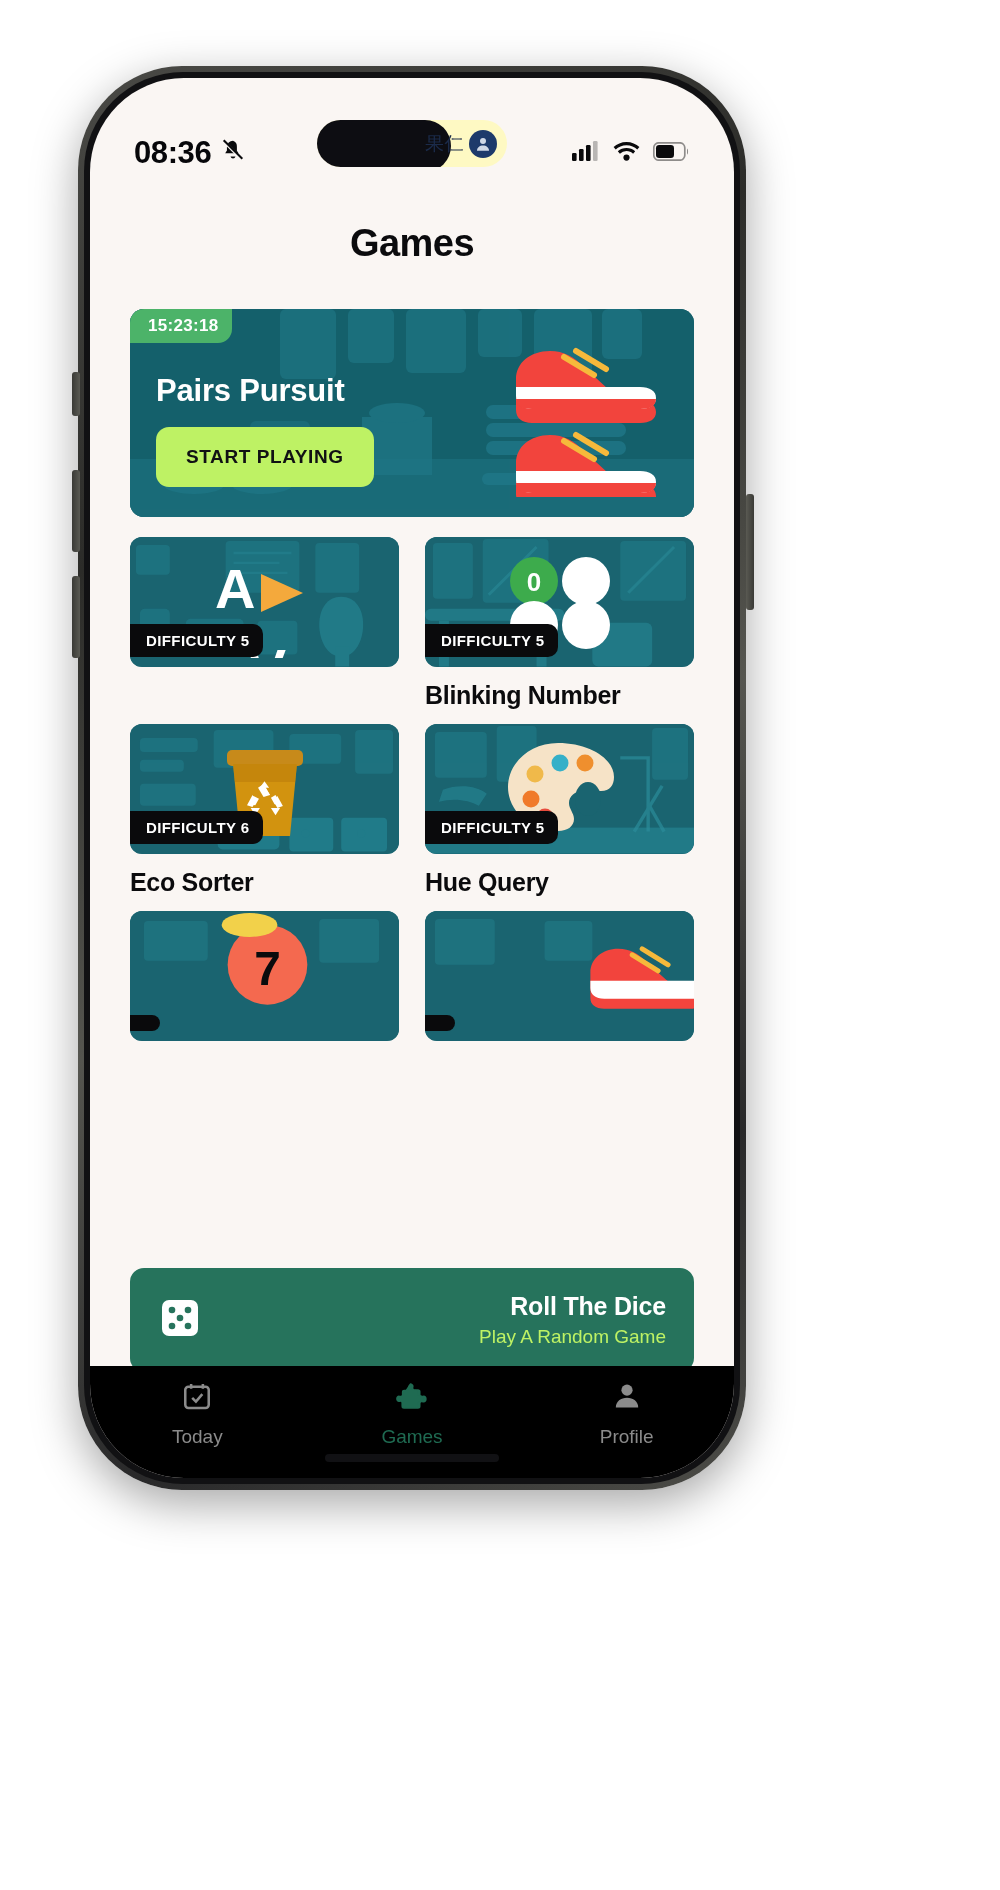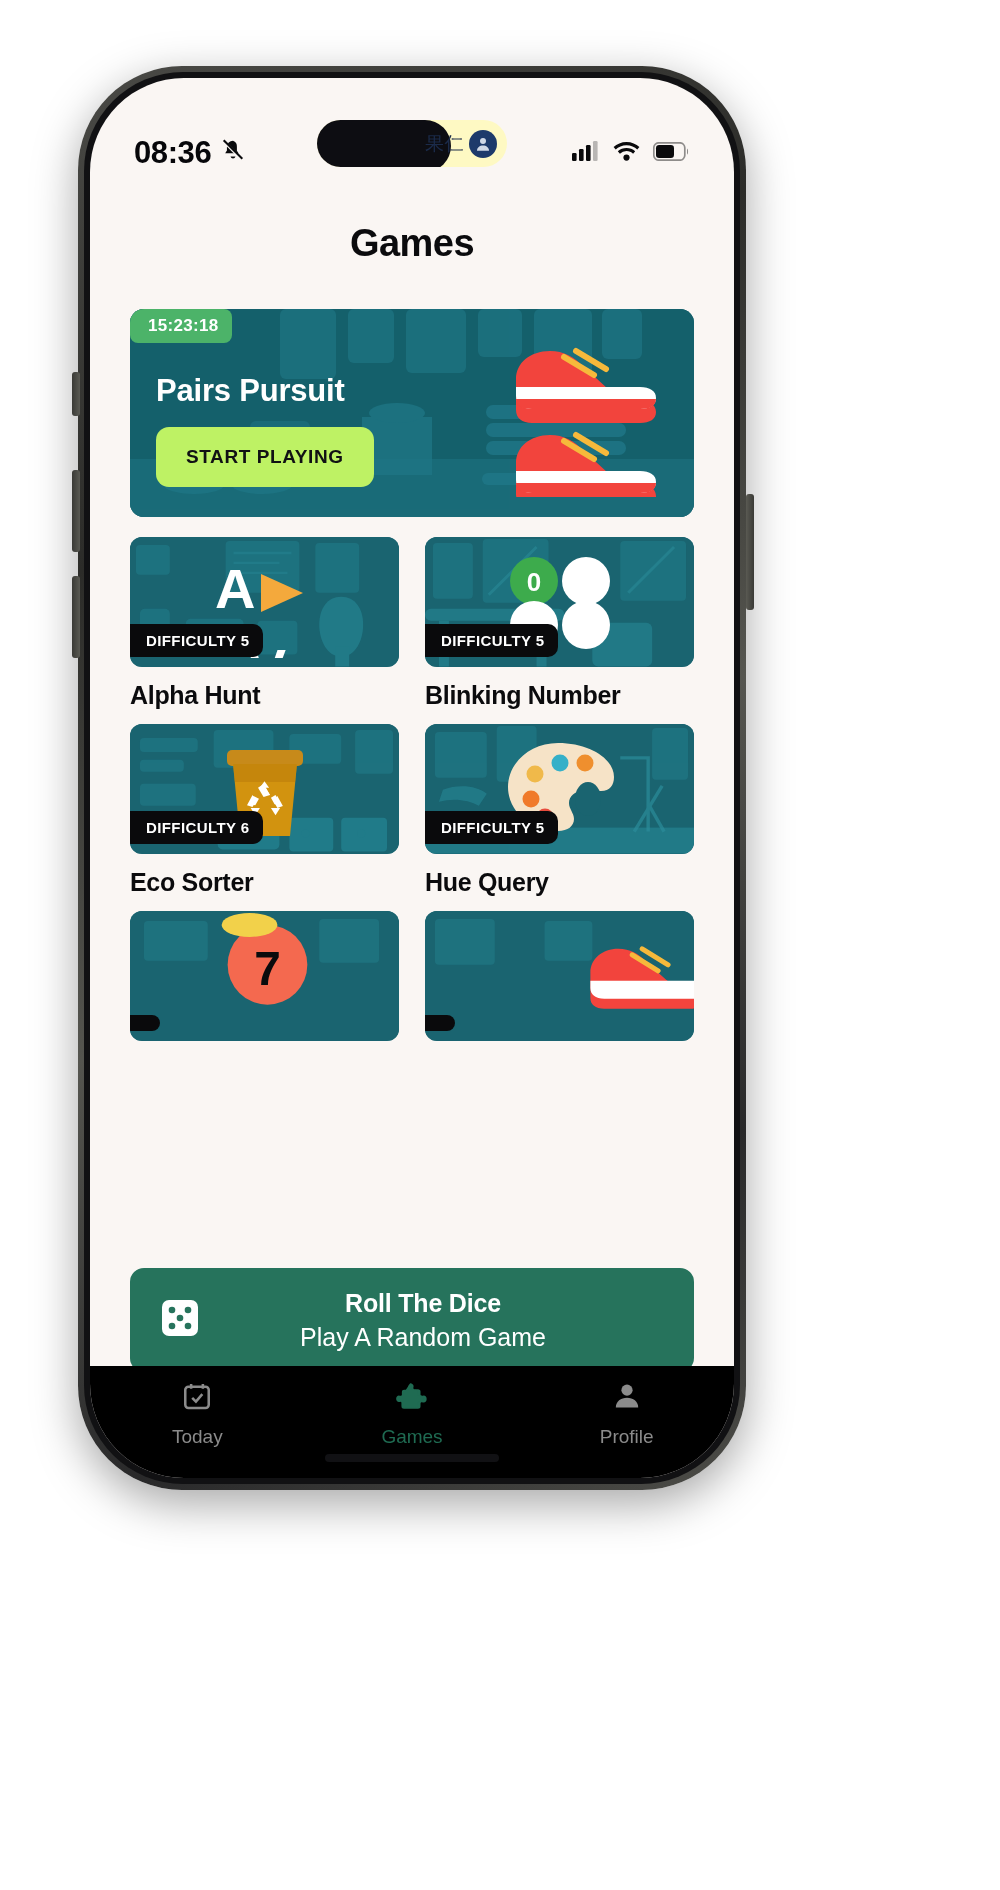--- a/index.html
+++ b/index.html
@@ -101,21 +101,20 @@
     background: #14606b;
     overflow: hidden;
   }
   .hero-bg { position: absolute; inset: 0; }
   .hero-timer {
     position: absolute; left: 0; top: 0;
     background: #4cb369; color: #fff;
     font-size: 17px; font-weight: 700; letter-spacing: .3px;
     padding: 7px 14px 7px 18px;
     border-bottom-right-radius: 14px;
-    border-radius: 8px;
   }
   .hero-name {
     position: absolute; left: 26px; top: 64px;
     font-size: 31px; font-weight: 700; color: #fff; letter-spacing: -.2px;
   }
   .hero-cta {
     position: absolute; left: 26px; top: 118px;
     background: #bef264; color: #111114;
     font-size: 19px; font-weight: 700; letter-spacing: .6px;
     padding: 19px 30px; border-radius: 13px; border: none;
@@ -153,23 +152,23 @@
   .dice-banner {
     position: absolute;
     left: 40px; top: 1098px;
     width: 564px; height: 104px;
     background: #26735c;
     border-radius: 14px;
     display: flex; align-items: center;
     padding: 0 28px;
     z-index: 6;
   }
-  .dice-text { flex: 1; text-align: center; margin-left: -22px; }
+  .dice-text { flex: 1; text-align: right; margin-left: -22px; }
   .dice-title { font-size: 25px; font-weight: 700; color: #fff; letter-spacing: -.2px; }
-  .dice-sub { font-size: 25px; color: #ffffff; padding-top: 5px; }
+  .dice-sub { font-size: 19px; color: #bef264; padding-top: 5px; }
 
   
   .tabbar {
     position: absolute; left: 0; bottom: 0;
     width: 644px; height: 112px;
     background: #000000;
     display: flex; align-items: flex-start;
     padding-top: 14px;
     z-index: 8;
   }
@@ -347,21 +346,20 @@
               <svg width="132" height="112" viewBox="0 0 132 112">
                 <text x="16" y="62" font-family="Liberation Sans, sans-serif" font-size="56" font-weight="700" fill="#ffffff">A</text>
                 <polygon points="62,28 104,47 62,66" fill="#f4a93c"></polygon>
                 <g transform="translate(88,104) rotate(180)">
                   <text x="0" y="0" font-family="Liberation Sans, sans-serif" font-size="56" font-weight="700" fill="#ffffff">A</text>
                 </g>
               </svg>
             </div>
             <div class="diff-badge">DIFFICULTY 5</div>
           </div>
-          <div class="game-label">Alpha Hunt</div>
         </div>
 
         <div class="game-cell">
           <div class="game-thumb">
             <svg class="thumb-bg" viewBox="0 0 270 130" preserveAspectRatio="xMidYMid slice">
               <rect width="270" height="130" fill="#1a6470"></rect>
               <g fill="#1f7582" opacity=".85">
                 <rect x="8" y="6" width="40" height="56" rx="4"></rect>
                 <rect x="58" y="2" width="66" height="64" rx="4"></rect>
                 <rect x="196" y="4" width="66" height="60" rx="4"></rect>

